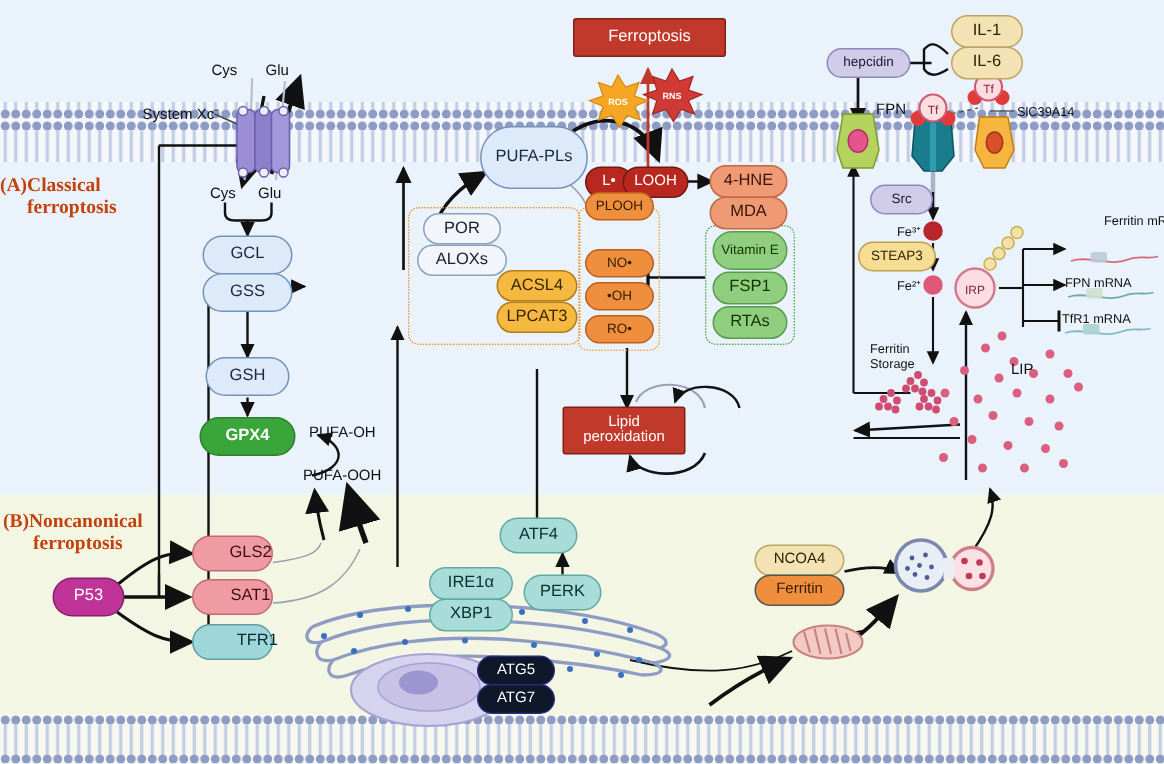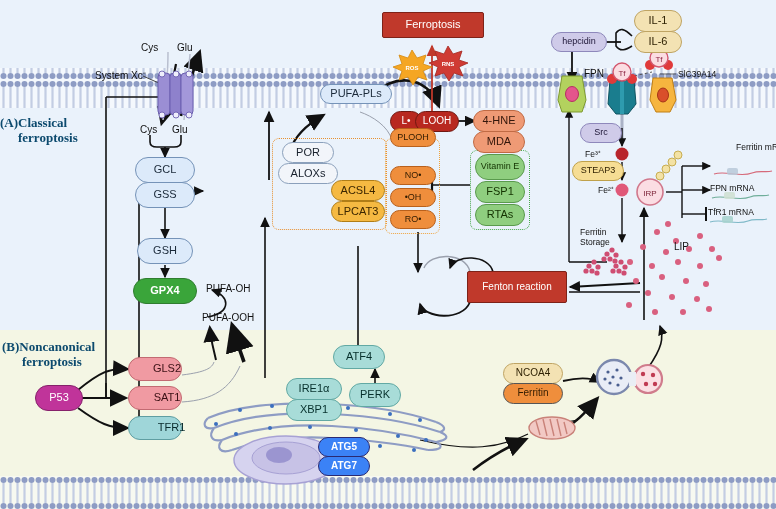--- a/index.html
+++ b/index.html
@@ -35,30 +35,30 @@
   .n-orange{background:#f5b942;border:1px solid #b07d16;color:#3b2600;}
   .n-orange2{background:#ef8e3c;border:1px solid #b9601b;color:#321c00;}
   .n-salmon{background:#ef9a75;border:1px solid #c06a44;color:#33160a;}
   .n-red{background:#c0392b;border:1px solid #7e2218;color:#ffffff;}
   .n-darkred{background:#b8281f;border:1px solid #701811;color:#ffffff;}
   .n-pink{background:#f09aa2;border:1px solid #c26a72;color:#3a1014;padding-left:24px;}
   .n-teal{background:#9fd6d9;border:1px solid #5f9ea2;color:#07292b;}
   .n-teal2{background:#a8dcd8;border:1px solid #62a9a4;color:#06302c;}
   .n-magenta{background:#c0349a;border:1px solid #85216a;color:#ffffff;text-align:right;}
   .n-lilac{background:#cfcbe9;border:1px solid #8e88bb;color:#1d1536;}
-  .n-purple{background:#3b82f6;border:1px solid #2a2a72;color:#ffffff;font-weight:bold;}
+  .n-purple{background:#0f172a;border:1px solid #2a2a72;color:#ffffff;}
   .n-cream{background:#f3e2b3;border:1px solid #bfa463;color:#2f2204;}
   .n-paleblue{background:#f2f5fa;border:1px solid #8ba0bb;color:#18202c;}
   .n-yellow{background:#f6dd94;border:1px solid #bfa14b;color:#322303;}
 
   .label{position:absolute;font-size:10px;color:#111;white-space:nowrap;}
   .label-sm{font-size:8.5px;}
   .section-title{
     position:absolute;font-family:"Liberation Serif", serif;
-    font-weight:bold;font-size:13px;color:#0c4a6e;line-height:1.15;
+    font-weight:bold;font-size:13px;color:#c2410c;line-height:1.15;
   }
 
   .dashbox{position:absolute;box-sizing:border-box;border-radius:7px;}
   .dash-orange{border:1.6px dotted #e8912f;}
   .dash-yellow{border:1.6px dotted #f0a33a;}
   .dash-green{border:1.6px dotted #49a84b;}
 
   svg.ov{position:absolute;left:0;top:0;width:776px;height:509px;overflow:visible;pointer-events:none;}
 </style>
 </head>
@@ -409,57 +409,57 @@
   <div class="label" style="left:95px;top:68px;">System Xc⁻</div>
   <div class="label" style="left:141px;top:42px;">Cys</div>
   <div class="label" style="left:177px;top:42px;">Glu</div>
   <div class="label" style="left:140px;top:124px;">Cys</div>
   <div class="label" style="left:172px;top:124px;">Glu</div>
   <div class="label" style="left:206px;top:283px;">PUFA-OH</div>
   <div class="label" style="left:202px;top:312px;">PUFA-OOH</div>
 
   <div class="label" style="left:584px;top:68px;">FPN</div>
   <div class="label label-sm" style="left:678px;top:69px;">SlC39A14</div>
-  <div class="label label-sm" style="left:585px;top:148px;">Fe³⁺</div>
+  <div class="label label-sm" style="left:598px;top:148px;">Fe³⁺</div>
   <div class="label label-sm" style="left:598px;top:184px;">Fe²⁺</div>
   <div class="label label-sm" style="left:580px;top:228px;line-height:1.15;">
     <span>Ferritin</span><br>
     <span>Storage</span>
   </div>
   <div class="label" style="left:674px;top:241px;">LIP</div>
   <div class="label label-sm" style="left:712px;top:142px;margin-left:24px;">Ferritin mRNA</div>
   <div class="label label-sm" style="left:710px;top:183px;">FPN mRNA</div>
   <div class="label label-sm" style="left:708px;top:207px;">TfR1 mRNA</div>
 
   <div class="node pill n-blue" style="left:135px;top:157px;width:60px;height:26px;">GCL</div>
   <div class="node pill n-blue" style="left:135px;top:182px;width:60px;height:26px;">GSS</div>
   <div class="node pill n-blue" style="left:137px;top:238px;width:56px;height:26px;">GSH</div>
   <div class="node pill n-green" style="left:133px;top:278px;width:64px;height:26px;">GPX4</div>
 
-  <div class="node pill n-blue" style="left:320px;top:84px;width:72px;height:20px;">PUFA-PLs</div>
+  <div class="node pill n-blue" style="left:320px;top:84px;width:72px;height:42px;">PUFA-PLs</div>
   <div class="node pill n-paleblue" style="left:282px;top:142px;width:52px;height:21px;">POR</div>
   <div class="node pill n-paleblue" style="left:278px;top:163px;width:60px;height:21px;">ALOXs</div>
   <div class="node pill n-orange" style="left:331px;top:180px;width:54px;height:21px;">ACSL4</div>
   <div class="node pill n-orange" style="left:331px;top:201px;width:54px;height:21px;">LPCAT3</div>
 
   <div class="node pill n-darkred" style="left:390px;top:111px;width:32px;height:21px;font-size:10px;">L•</div>
   <div class="node pill n-darkred" style="left:415px;top:111px;width:44px;height:21px;font-size:10px;">LOOH</div>
   <div class="node pill n-orange2" style="left:390px;top:128px;width:46px;height:19px;font-size:9px;">PLOOH</div>
   <div class="node pill n-orange2" style="left:390px;top:166px;width:46px;height:19px;font-size:9px;">NO•</div>
   <div class="node pill n-orange2" style="left:390px;top:188px;width:46px;height:19px;font-size:9px;">•OH</div>
   <div class="node pill n-orange2" style="left:390px;top:210px;width:46px;height:19px;font-size:9px;">RO•</div>
 
   <div class="node pill n-salmon" style="left:473px;top:110px;width:52px;height:22px;">4-HNE</div>
   <div class="node pill n-salmon" style="left:473px;top:131px;width:52px;height:22px;">MDA</div>
   <div class="node pill n-green-lt" style="left:475px;top:154px;width:50px;height:26px;white-space:normal;font-size:9px;padding:0 3px;">Vitamin E</div>
   <div class="node pill n-green-lt" style="left:475px;top:181px;width:50px;height:22px;">FSP1</div>
   <div class="node pill n-green-lt" style="left:475px;top:204px;width:50px;height:22px;">RTAs</div>
 
   <div class="node n-red" style="left:382px;top:12px;width:102px;height:26px;border-radius:2px;font-size:11px;">Ferroptosis</div>
-  <div class="node n-red" style="left:467px;top:271px;width:100px;height:32px;border-radius:2px;font-size:10px;">Fenton reaction</div>
+  <div class="node n-red" style="left:375px;top:271px;width:82px;height:32px;border-radius:2px;font-size:10px;white-space:normal;padding:0 4px;">Lipid peroxidation</div>
 
   <div class="node pill n-lilac" style="left:551px;top:32px;width:56px;height:20px;font-size:9px;">hepcidin</div>
   <div class="node pill n-cream" style="left:634px;top:10px;width:48px;height:22px;">IL-1</div>
   <div class="node pill n-cream" style="left:634px;top:31px;width:48px;height:22px;">IL-6</div>
   <div class="node pill n-lilac" style="left:580px;top:123px;width:42px;height:20px;font-size:9px;">Src</div>
   <div class="node pill n-yellow" style="left:572px;top:161px;width:52px;height:20px;font-size:9px;">STEAP3</div>
 
   <div class="node pill n-magenta" style="left:35px;top:385px;width:48px;height:26px;">P53</div>
   <div class="node pill n-pink" style="left:128px;top:357px;width:54px;height:24px;">GLS2</div>
   <div class="node pill n-pink" style="left:128px;top:386px;width:54px;height:24px;">SAT1</div>

